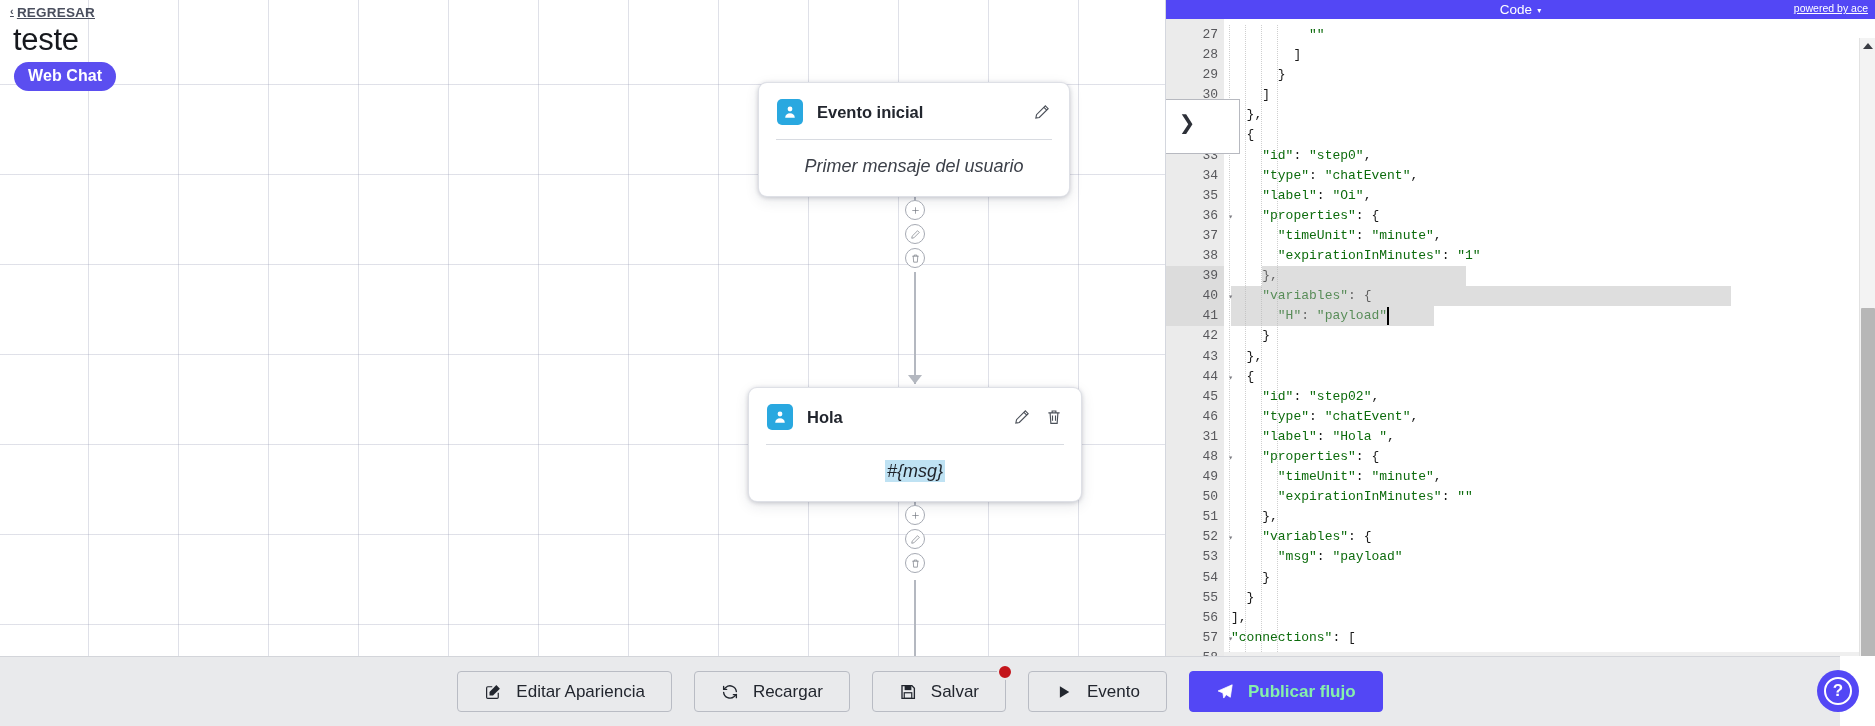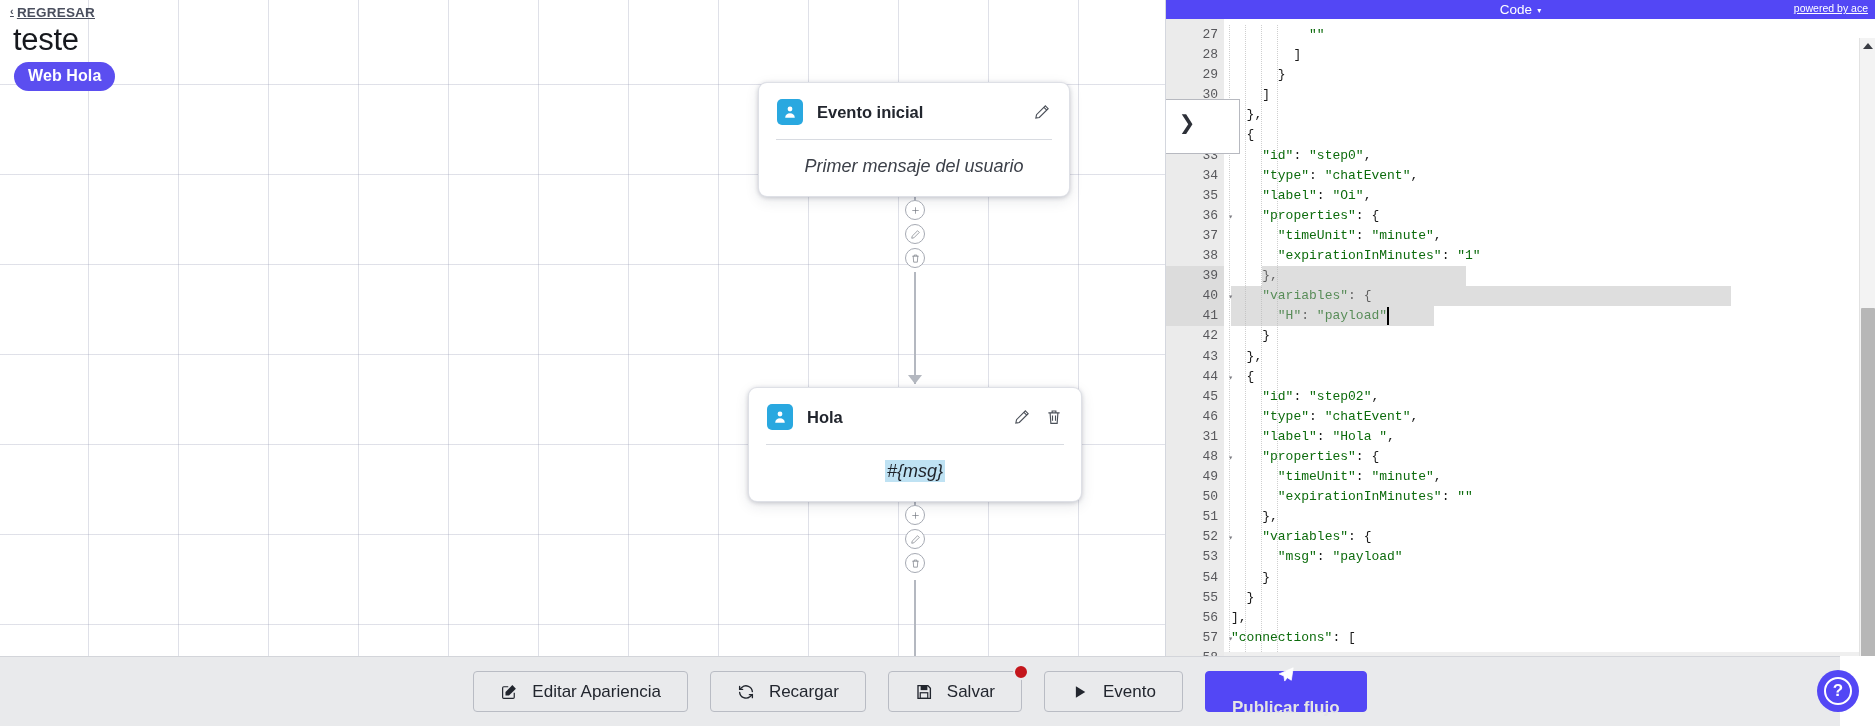--- a/index.html
+++ b/index.html
@@ -270,23 +270,22 @@
     border-radius: 4px;
     background: transparent;
     font-size: 17px; color: #22262e;
     font-family: "Liberation Sans", sans-serif;
     cursor: pointer;
     white-space: nowrap;
   }
   .tb-btn .bi { width: 18px; height: 18px; flex: none; display: block; }
   .tb-btn .bi svg { width: 18px; height: 18px; }
   .tb-btn.primary {
-    background: #5347f5; border-color: #5347f5; color: #e5e5e5;
+    background: #5347f5; border-color: #5347f5; color: #86efac;
     font-weight: 700;
-    flex-direction: column;
   }
   .tb-btn.primary .bi svg { fill: #ffffff; stroke: #ffffff; }
   .dot-badge {
     position: absolute; right: -8px; top: -8px;
     width: 16px; height: 16px; border-radius: 50%;
     background: #c4161c; border: 2px solid #e9eaec;
   }
 
   .help-fab {
     position: absolute; right: 16px; bottom: 14px;
@@ -310,21 +309,21 @@
 
   <div class="canvas">
 
     <div class="back-link">
       <span class="chev">‹</span>
       <span>REGRESAR</span>
     </div>
 
     <div class="flow-title">teste</div>
 
-    <div class="badge-webchat">Web Hola</div>
+    <div class="badge-webchat">Web Chat</div>
 
     <div class="conn" style="left:914px; top:196px; height:16px;"></div>
 
     <div class="conn" style="left:914px; top:272px; height:112px;"></div>
     <div class="conn-arrow" style="left:908px; top:375px;"></div>
 
     <div class="conn" style="left:914px; top:501px; height:12px;"></div>
     <div class="conn" style="left:914px; top:580px; height:76px;"></div>
 
     <div class="node" style="left:758px; top:82px; width:312px;">

